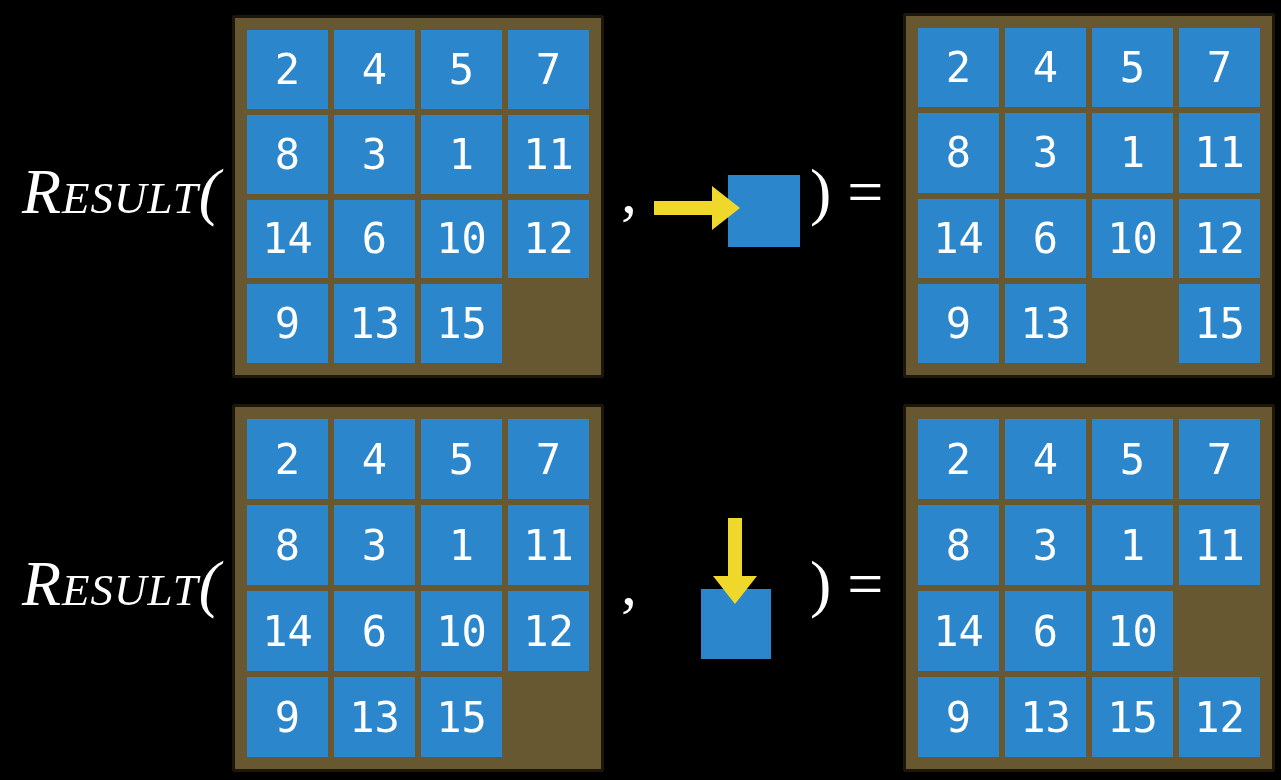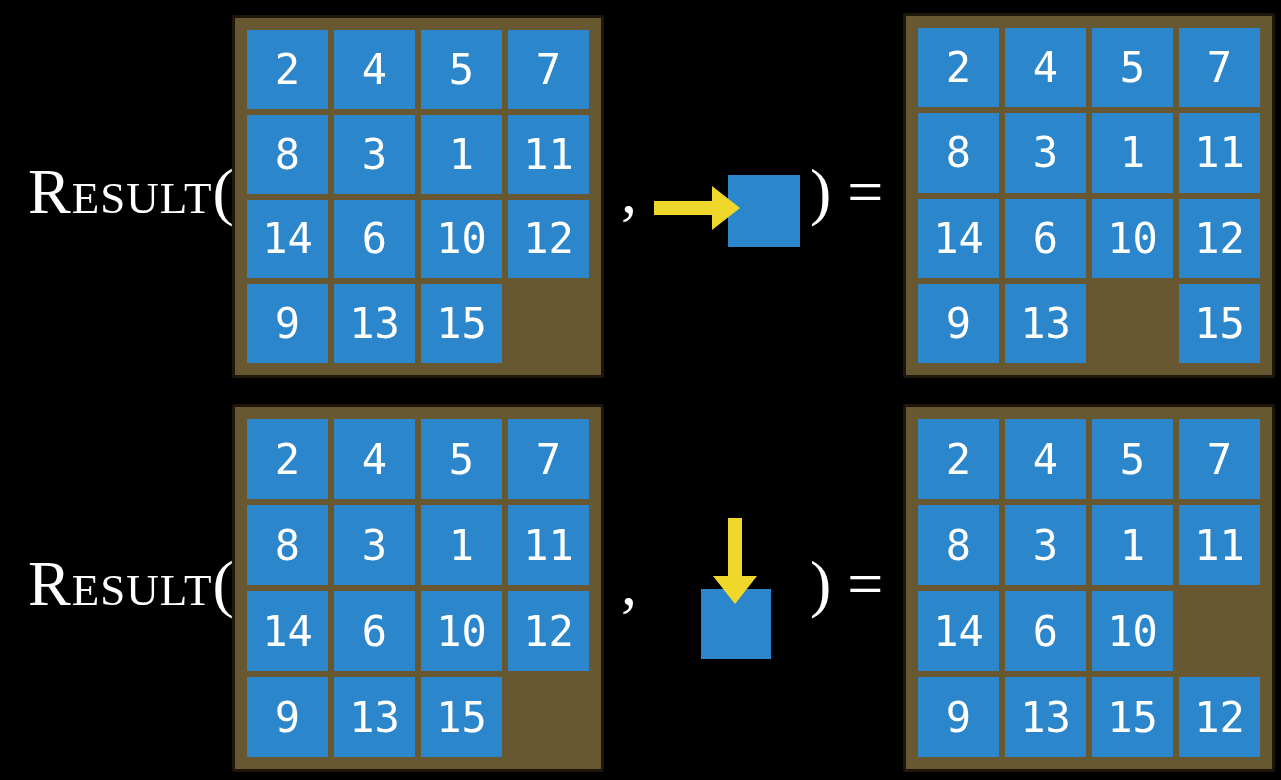--- a/index.html
+++ b/index.html
@@ -19,21 +19,21 @@
     color: var(--text, #ffffff);
     font-family: "Liberation Serif", serif;
     font-size: 64px;
     line-height: 1;
     white-space: pre;
   }
   .func-label { font-variant: small-caps; letter-spacing: 1px; }
 
   .r1-text { top: 160px; }
   .r2-text { top: 552px; }
-  .pos-label { left: 28px; }
+  .pos-label { left: 22px; font-style: italic; }
   .pos-comma { left: 621px; }
   .pos-close { left: 810px; }
 
   
   .puzzle-frame {
     position: absolute;
     width: 372px;
     box-sizing: border-box;
     background: var(--frame, #685832);
     border: 3px solid var(--frame_border, #1c160b);

